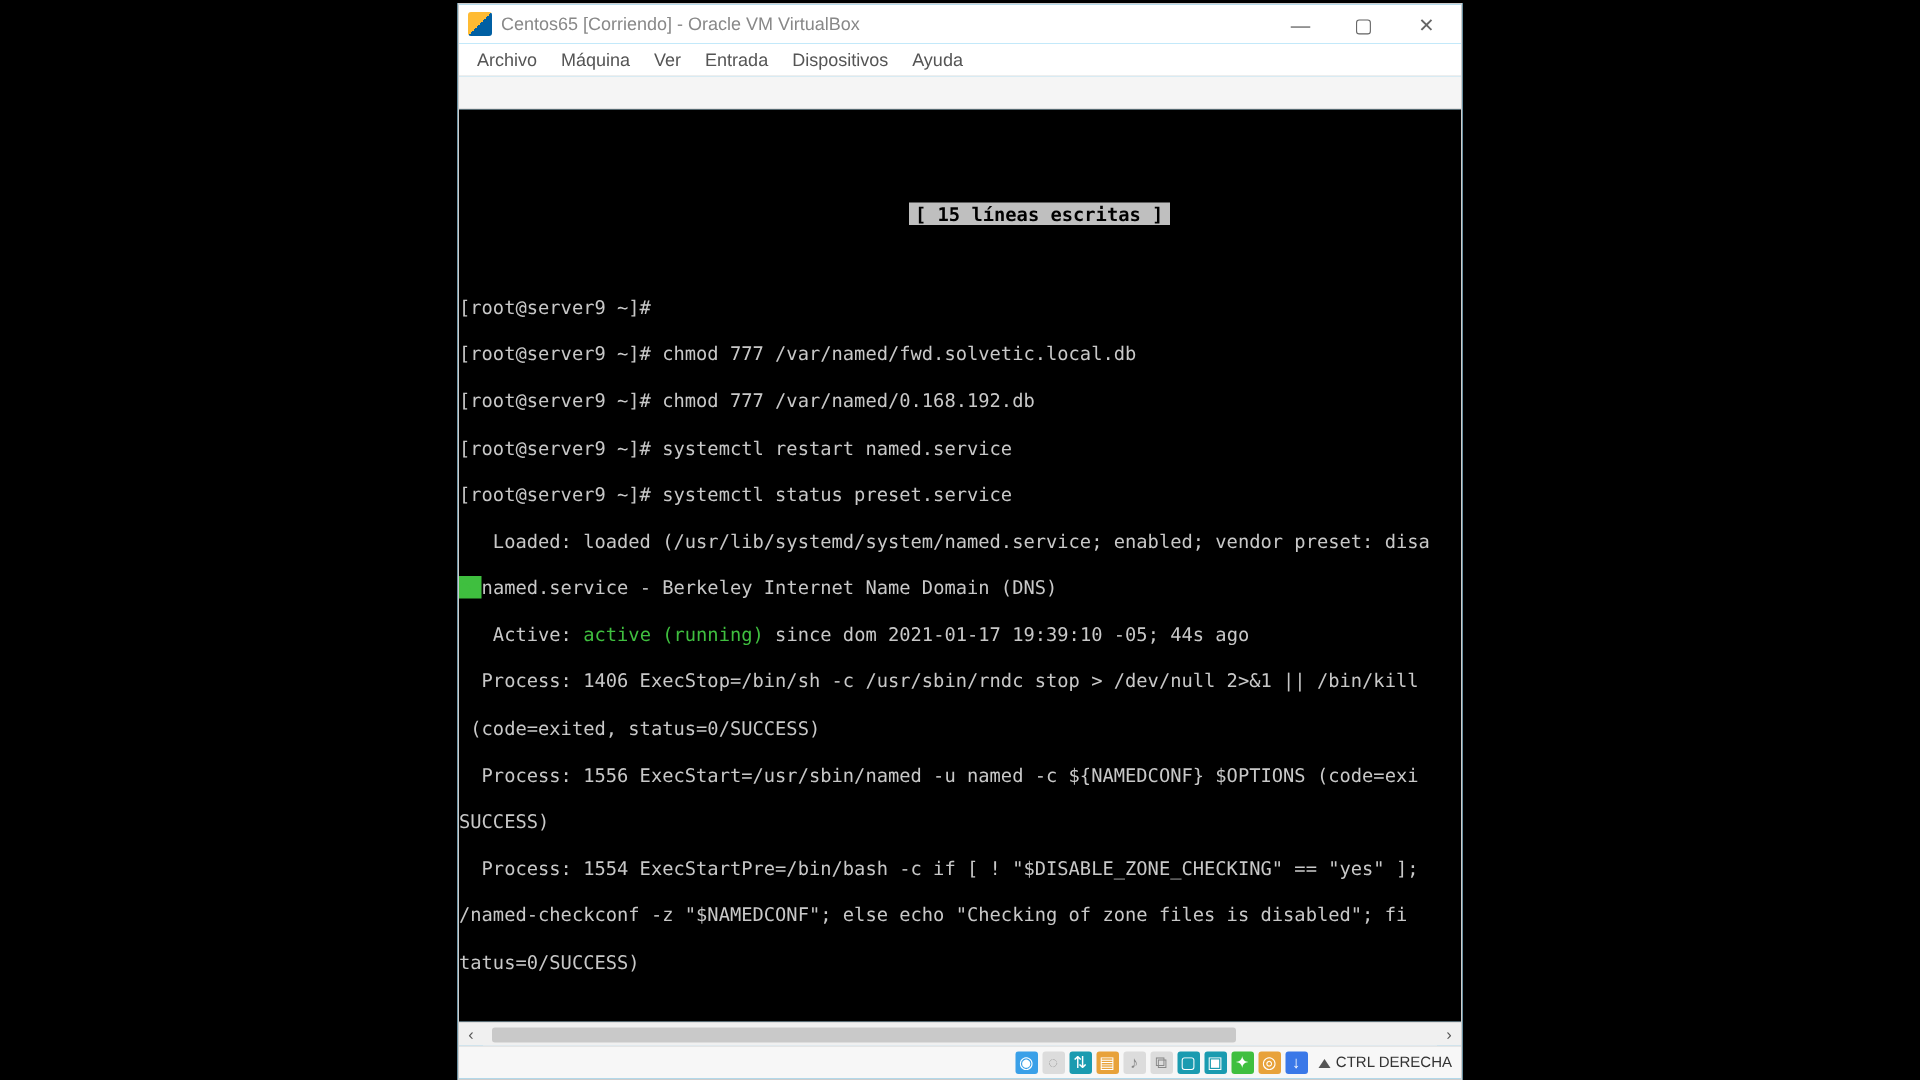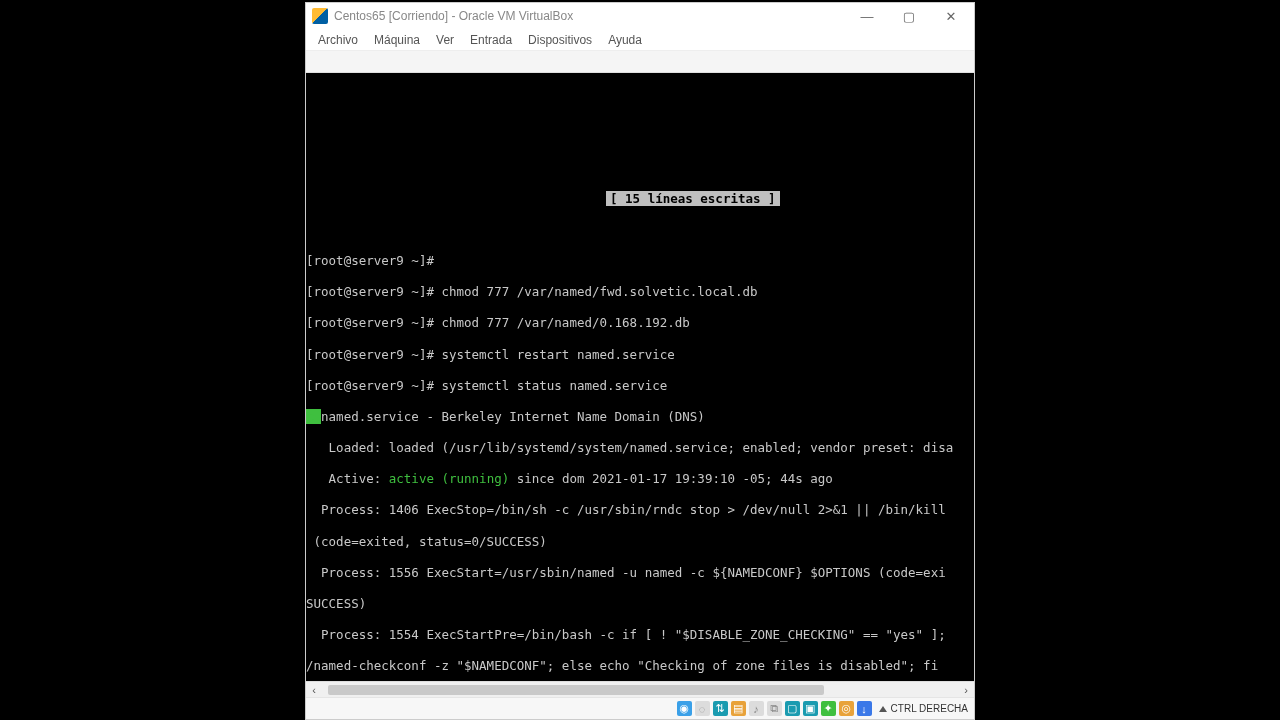--- a/index.html
+++ b/index.html
@@ -61,21 +61,21 @@
     border-bottom: 1px solid #e0e0e0;
   }
   .terminal {
     flex: 1;
     background: #000;
     color: #c8c8c8;
     font-family: "DejaVu Sans Mono","Menlo","Consolas",monospace;
     font-size: 12.5px;
     line-height: 15.6px;
     overflow: hidden;
-    padding-top: 102px;
+    padding-top: 46px;
     position: relative;
   }
   .term-inner { white-space: pre; }
   .info-banner-line { text-align: left; }
   .info-banner {
     display: inline-block;
     background: #bfbfbf;
     color: #000;
     font-weight: bold;
     padding: 0 4px;
@@ -159,23 +159,23 @@
   <div class="toolbar-gap"></div>
 
   <div class="terminal">
     <div class="term-inner">
 <div class="info-banner-line"><span class="info-banner">[ 15 líneas escritas ]</span></div>
 <div> </div>
 <div>[root@server9 ~]#</div>
 <div>[root@server9 ~]# chmod 777 /var/named/fwd.solvetic.local.db</div>
 <div>[root@server9 ~]# chmod 777 /var/named/0.168.192.db</div>
 <div>[root@server9 ~]# systemctl restart named.service</div>
-<div>[root@server9 ~]# systemctl status named.service</div>
+<div>[root@server9 ~]# systemctl status preset.service</div>
+<div>   Loaded: loaded (/usr/lib/systemd/system/named.service; enabled; vendor preset: disa</div>
 <div><span class="dot">● </span><span>named.service - Berkeley Internet Name Domain (DNS)</span></div>
-<div>   Loaded: loaded (/usr/lib/systemd/system/named.service; enabled; vendor preset: disa</div>
 <div><span>   Active: </span><span class="gb">active (running)</span><span> since dom 2021-01-17 19:39:10 -05; 44s ago</span></div>
 <div>  Process: 1406 ExecStop=/bin/sh -c /usr/sbin/rndc stop &gt; /dev/null 2&gt;&amp;1 || /bin/kill</div>
 <div> (code=exited, status=0/SUCCESS)</div>
 <div>  Process: 1556 ExecStart=/usr/sbin/named -u named -c ${NAMEDCONF} $OPTIONS (code=exi</div>
 <div>SUCCESS)</div>
 <div>  Process: 1554 ExecStartPre=/bin/bash -c if [ ! "$DISABLE_ZONE_CHECKING" == "yes" ];</div>
 <div>/named-checkconf -z "$NAMEDCONF"; else echo "Checking of zone files is disabled"; fi</div>
 <div>tatus=0/SUCCESS)</div>
 
 

